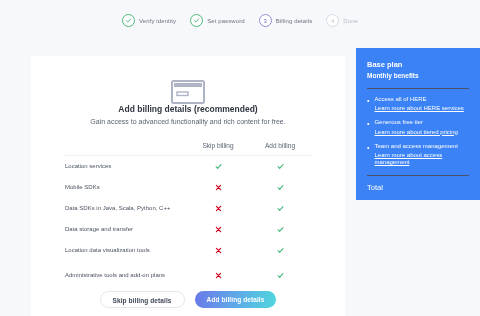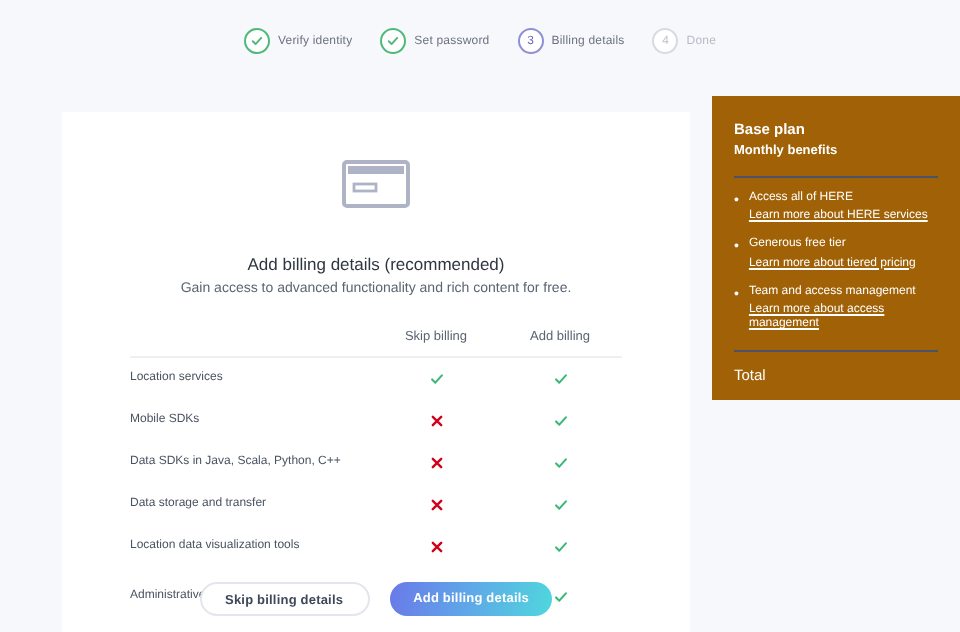--- a/index.html
+++ b/index.html
@@ -32,22 +32,22 @@
   .step.todo .step-label { color: #b6bcc7; }
   .step.active .step-label { color: #6b7280; }
 
   
   .card {
     position: absolute; left: 31px; top: 56px; width: 314px; height: 260px;
     background: #ffffff;
   }
   .card-icon { margin: 24px auto 0; width: 34px; height: 24px; display:block; }
   .card-title {
-    margin-top: 23px; text-align: center;
-    font-size: 8.5px; font-weight: normal; color: #2f3640;
+    text-align: center;
+    font-size: 8.5px; font-weight: bold; color: #2f3640;
   }
   .card-sub {
     margin-top: 4px; text-align: center;
     font-size: 7px; color: #5b6472;
   }
 
   
   .table { margin: 17px 34px 0 34px; }
   .trow { display: flex; align-items: center; }
   .thead { padding-bottom: 6px; border-bottom: 1px solid #edeff3; }
@@ -77,21 +77,21 @@
   }
   .btn-secondary { background: #ffffff; color: #3f4857; border: 1px solid #e3e6ec; }
   .btn-primary {
     background: linear-gradient(100deg, #6a79e8 0%, #5fa7e8 48%, #4fd7dd 100%);
     color: #ffffff;
   }
 
   
   .panel {
     position: absolute; left: 356px; top: 48px; width: 124px; height: 152px;
-    background: #a16207; color: #ffffff; padding: 12px 11px 10px 11px;
+    background: #3b82f6; color: #ffffff; padding: 12px 11px 10px 11px;
   }
   .panel-title { font-size: 7.5px; font-weight: bold; }
   .panel-sub { font-size: 6.5px; font-weight: bold; margin-top: 3px; }
   .panel-divider { height: 1px; background: #4b536a; margin: 9px 0 7px 0; }
   .benefit { display: flex; gap: 5px; margin-bottom: 7px; }
   .bullet { color: #ffffff; font-size: 7px; line-height: 9px; flex: none; }
   .benefit-body { display: flex; flex-direction: column; gap: 2px; }
   .benefit-label { font-size: 6px; line-height: 1.2; }
   .benefit-link {
     font-size: 6px; line-height: 1.2; color: #ffffff;

